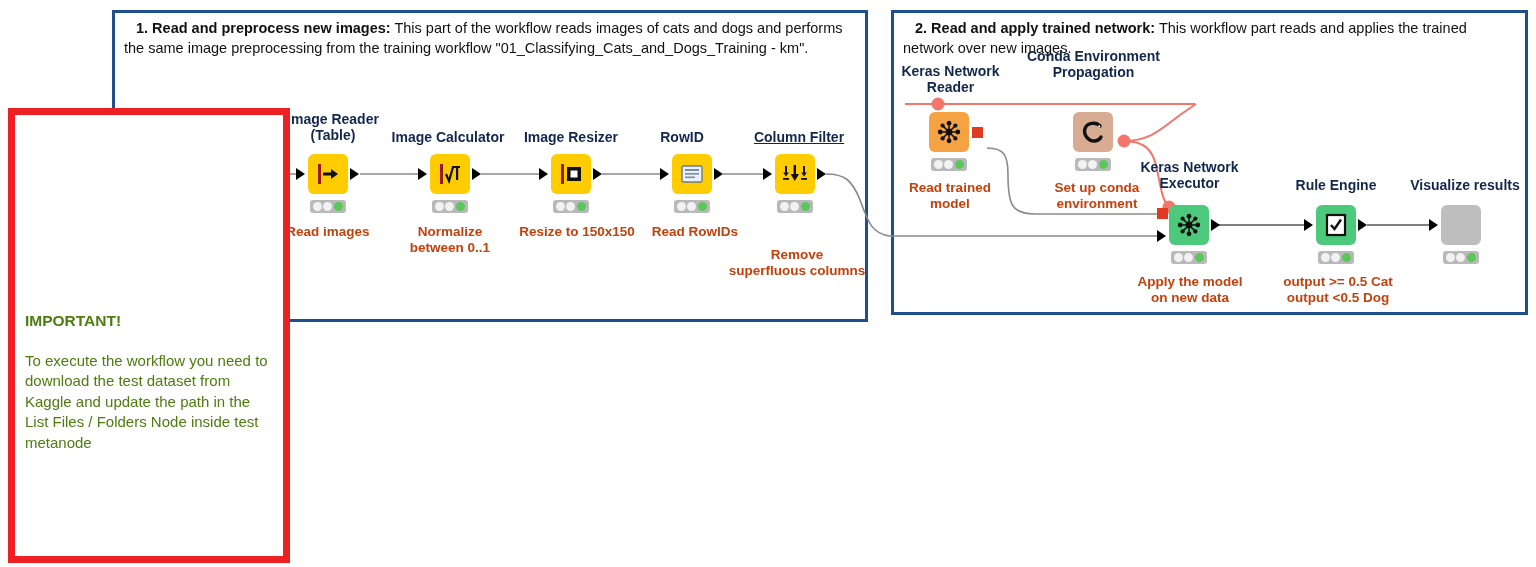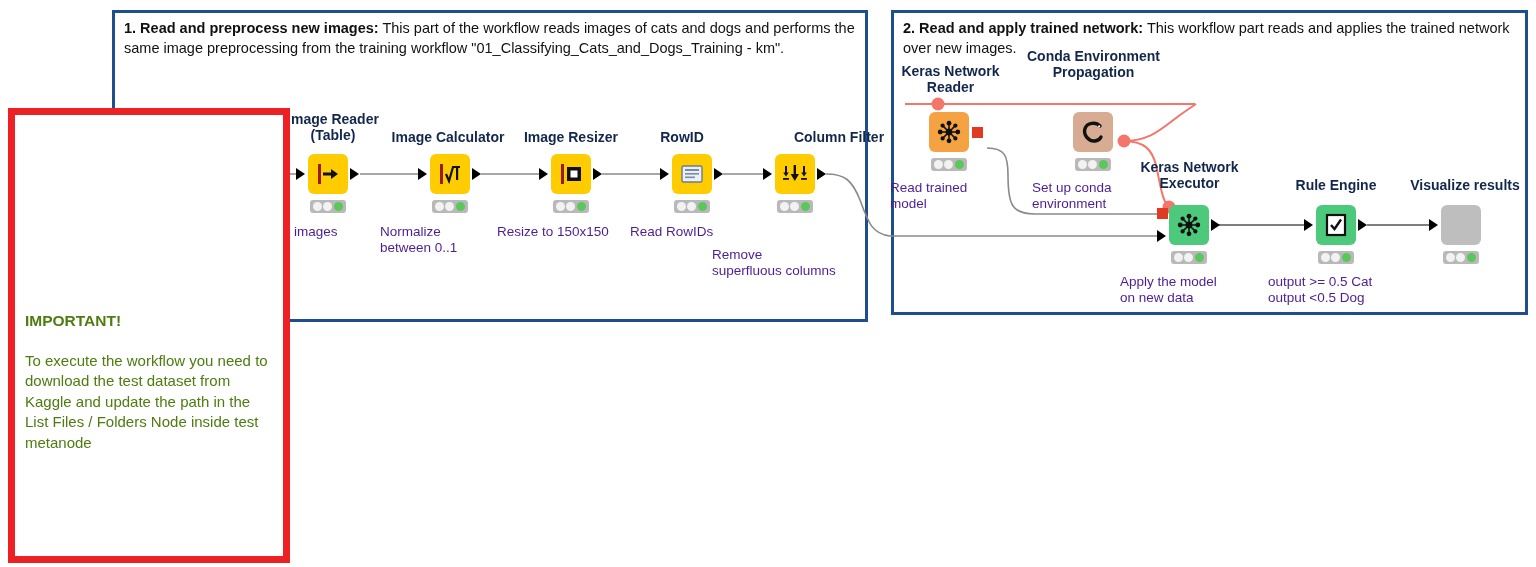--- a/index.html
+++ b/index.html
@@ -5,43 +5,43 @@
   html,body{margin:0;padding:0;background:#ffffff;}
   body{width:1536px;height:567px;position:relative;overflow:hidden;
        font-family:"Liberation Sans",sans-serif;color:#111;}
 
   
   .anno{position:absolute;background:#ffffff;box-sizing:border-box;}
   .anno.blue{border:3px solid #1F4E8C;}
   .anno.red{border:7px solid #ED2024;}
   .anno-text{position:absolute;left:9px;right:8px;top:5px;
              font-size:14.5px;line-height:20px;color:#111;}
-  .anno-text b{font-weight:bold;}
+  .anno-text b{font-weight:bold;margin-left:12px;}
   .red-text{position:absolute;left:10px;right:8px;top:8px;
             font-size:15px;line-height:20.5px;color:#4d7c0f;}
   .red-text .hd{font-weight:bold;font-size:15.5px;}
   .red-text p{margin:0 0 19px 0;}
   .red-text p:last-child{margin-bottom:0;}
 
   
   .node{position:absolute;}
   .nbody{position:absolute;width:40px;height:40px;border-radius:6px;
          display:flex;align-items:center;justify-content:center;}
   .nbody.yellow{background:#FFCC00;}
   .nbody.green{background:#4CC97B;}
   .nbody.orange{background:#F5A243;}
   .nbody.tan{background:#D7AC92;}
   .nbody.grey{background:#BEBEBE;}
   .nbody.meta{background:#A6A6A6;border:2px solid #3a3a3a;border-radius:0;
               width:38px;height:38px;}
 
   .ntitle{position:absolute;text-align:center;font-weight:bold;
           font-size:14px;line-height:15.5px;color:#12274C;white-space:nowrap;}
-  .nlabel{position:absolute;font-size:13.5px;
-          line-height:16px;color:#4c1d95;white-space:nowrap;}
+  .nlabel{position:absolute;text-align:center;font-size:13.5px;
+          line-height:16px;color:#c2410c;white-space:nowrap;font-weight:bold;}
 
   
   .status{position:absolute;width:36px;height:13px;background:#B9B9B9;
           border-radius:3px;display:flex;align-items:center;
           justify-content:space-around;padding:0 2px;box-sizing:border-box;}
   .status i{width:9px;height:9px;border-radius:50%;background:#F2F2F2;display:block;}
   .status i.on{background:#5BC75B;}
 
   
   .port-in{position:absolute;width:0;height:0;
@@ -183,21 +183,21 @@
   <div class="port-out" style="left:714px;top:168px;"></div>
   <div class="status" style="left:674px;top:200px;">
     <i></i>
     <i></i>
     <i class="on"></i>
   </div>
   <div class="nlabel" style="left:630px;top:224px;width:130px;">Read RowIDs</div>
 </div>
 
 <div class="node">
-  <div class="ntitle" style="left:764px;top:130px;width:150px;">Column Filter</div>
+  <div class="ntitle" style="left:724px;top:130px;width:150px;text-decoration:underline;">Column Filter</div>
   <div class="port-in" style="left:763px;top:168px;"></div>
   <div class="nbody yellow" style="left:775px;top:154px;">
     <svg width="24" height="22" viewBox="0 0 24 22">
       <rect x="2" y="3" width="2" height="8" fill="#111"></rect>
       <path d="M0.2,9.5 L5.8,9.5 L3,13.5 Z" fill="#111"></path>
       <rect x="0" y="15" width="6" height="1.8" fill="#111"></rect>
       <rect x="10.6" y="2" width="2.4" height="11" fill="#111"></rect>
       <path d="M7.6,11 L16,11 L11.8,18 Z" fill="#111"></path>
       <rect x="20" y="3" width="2" height="8" fill="#111"></rect>
       <path d="M18.2,9.5 L23.8,9.5 L21,13.5 Z" fill="#111"></path>

